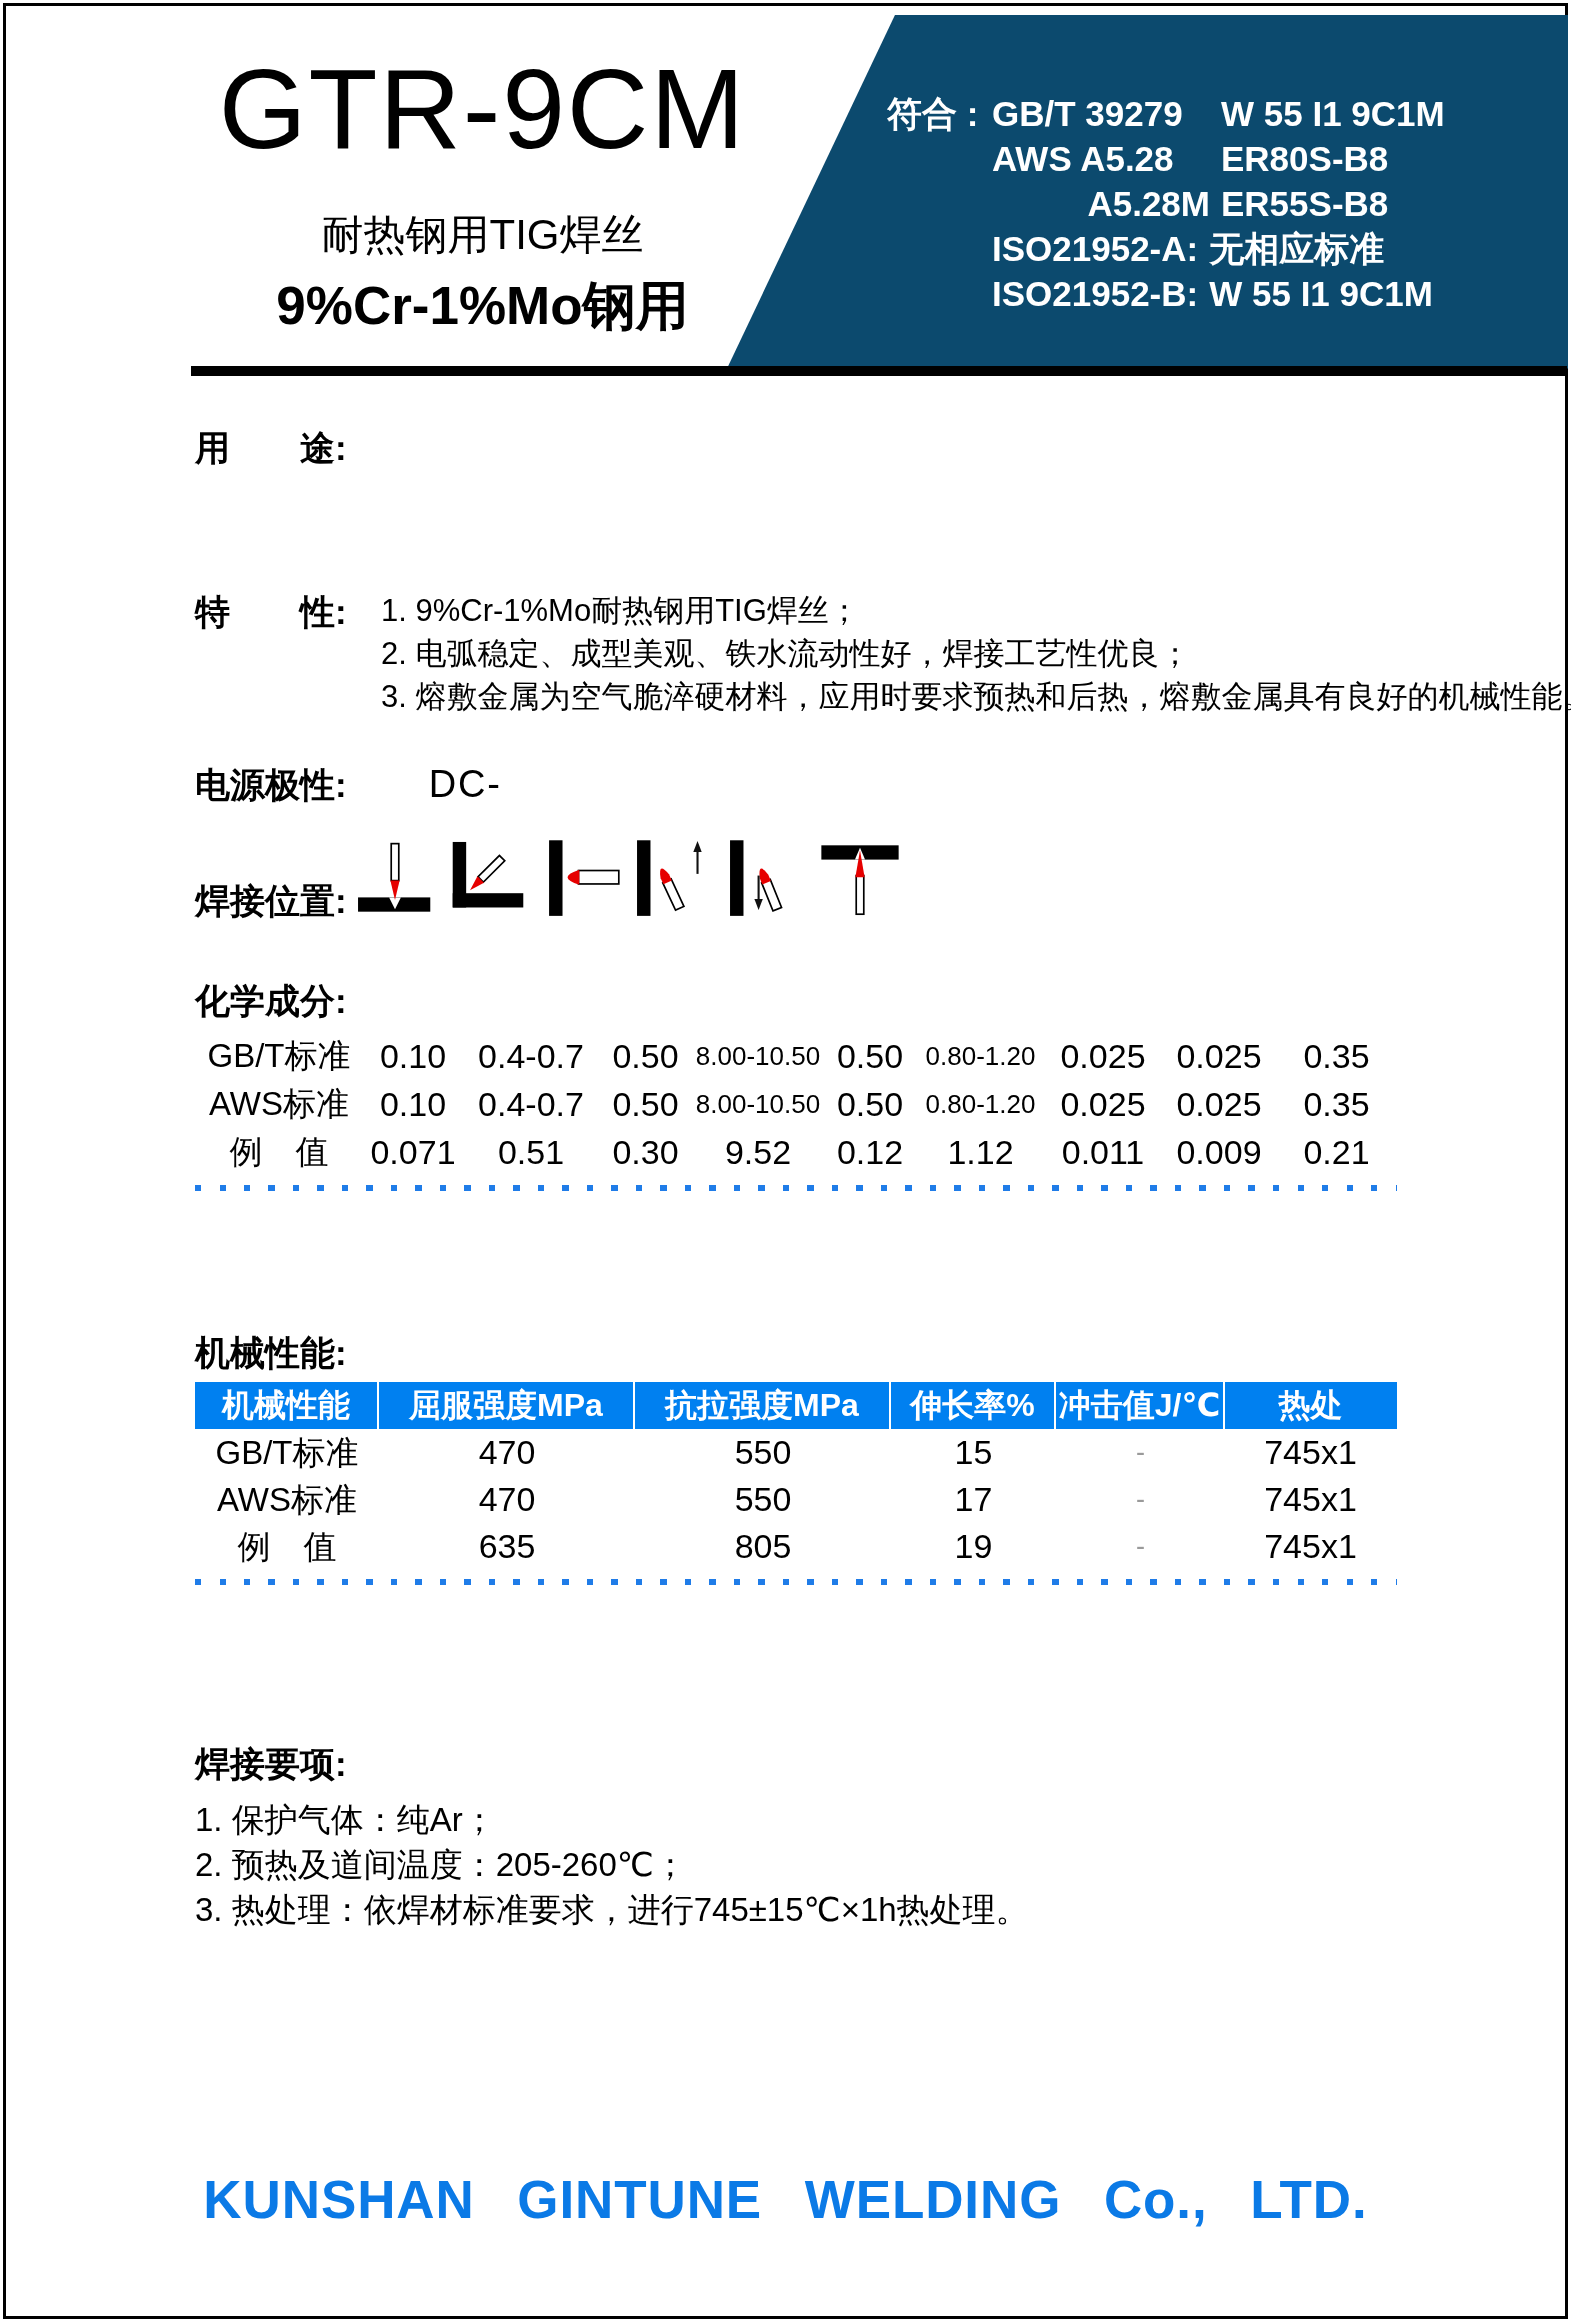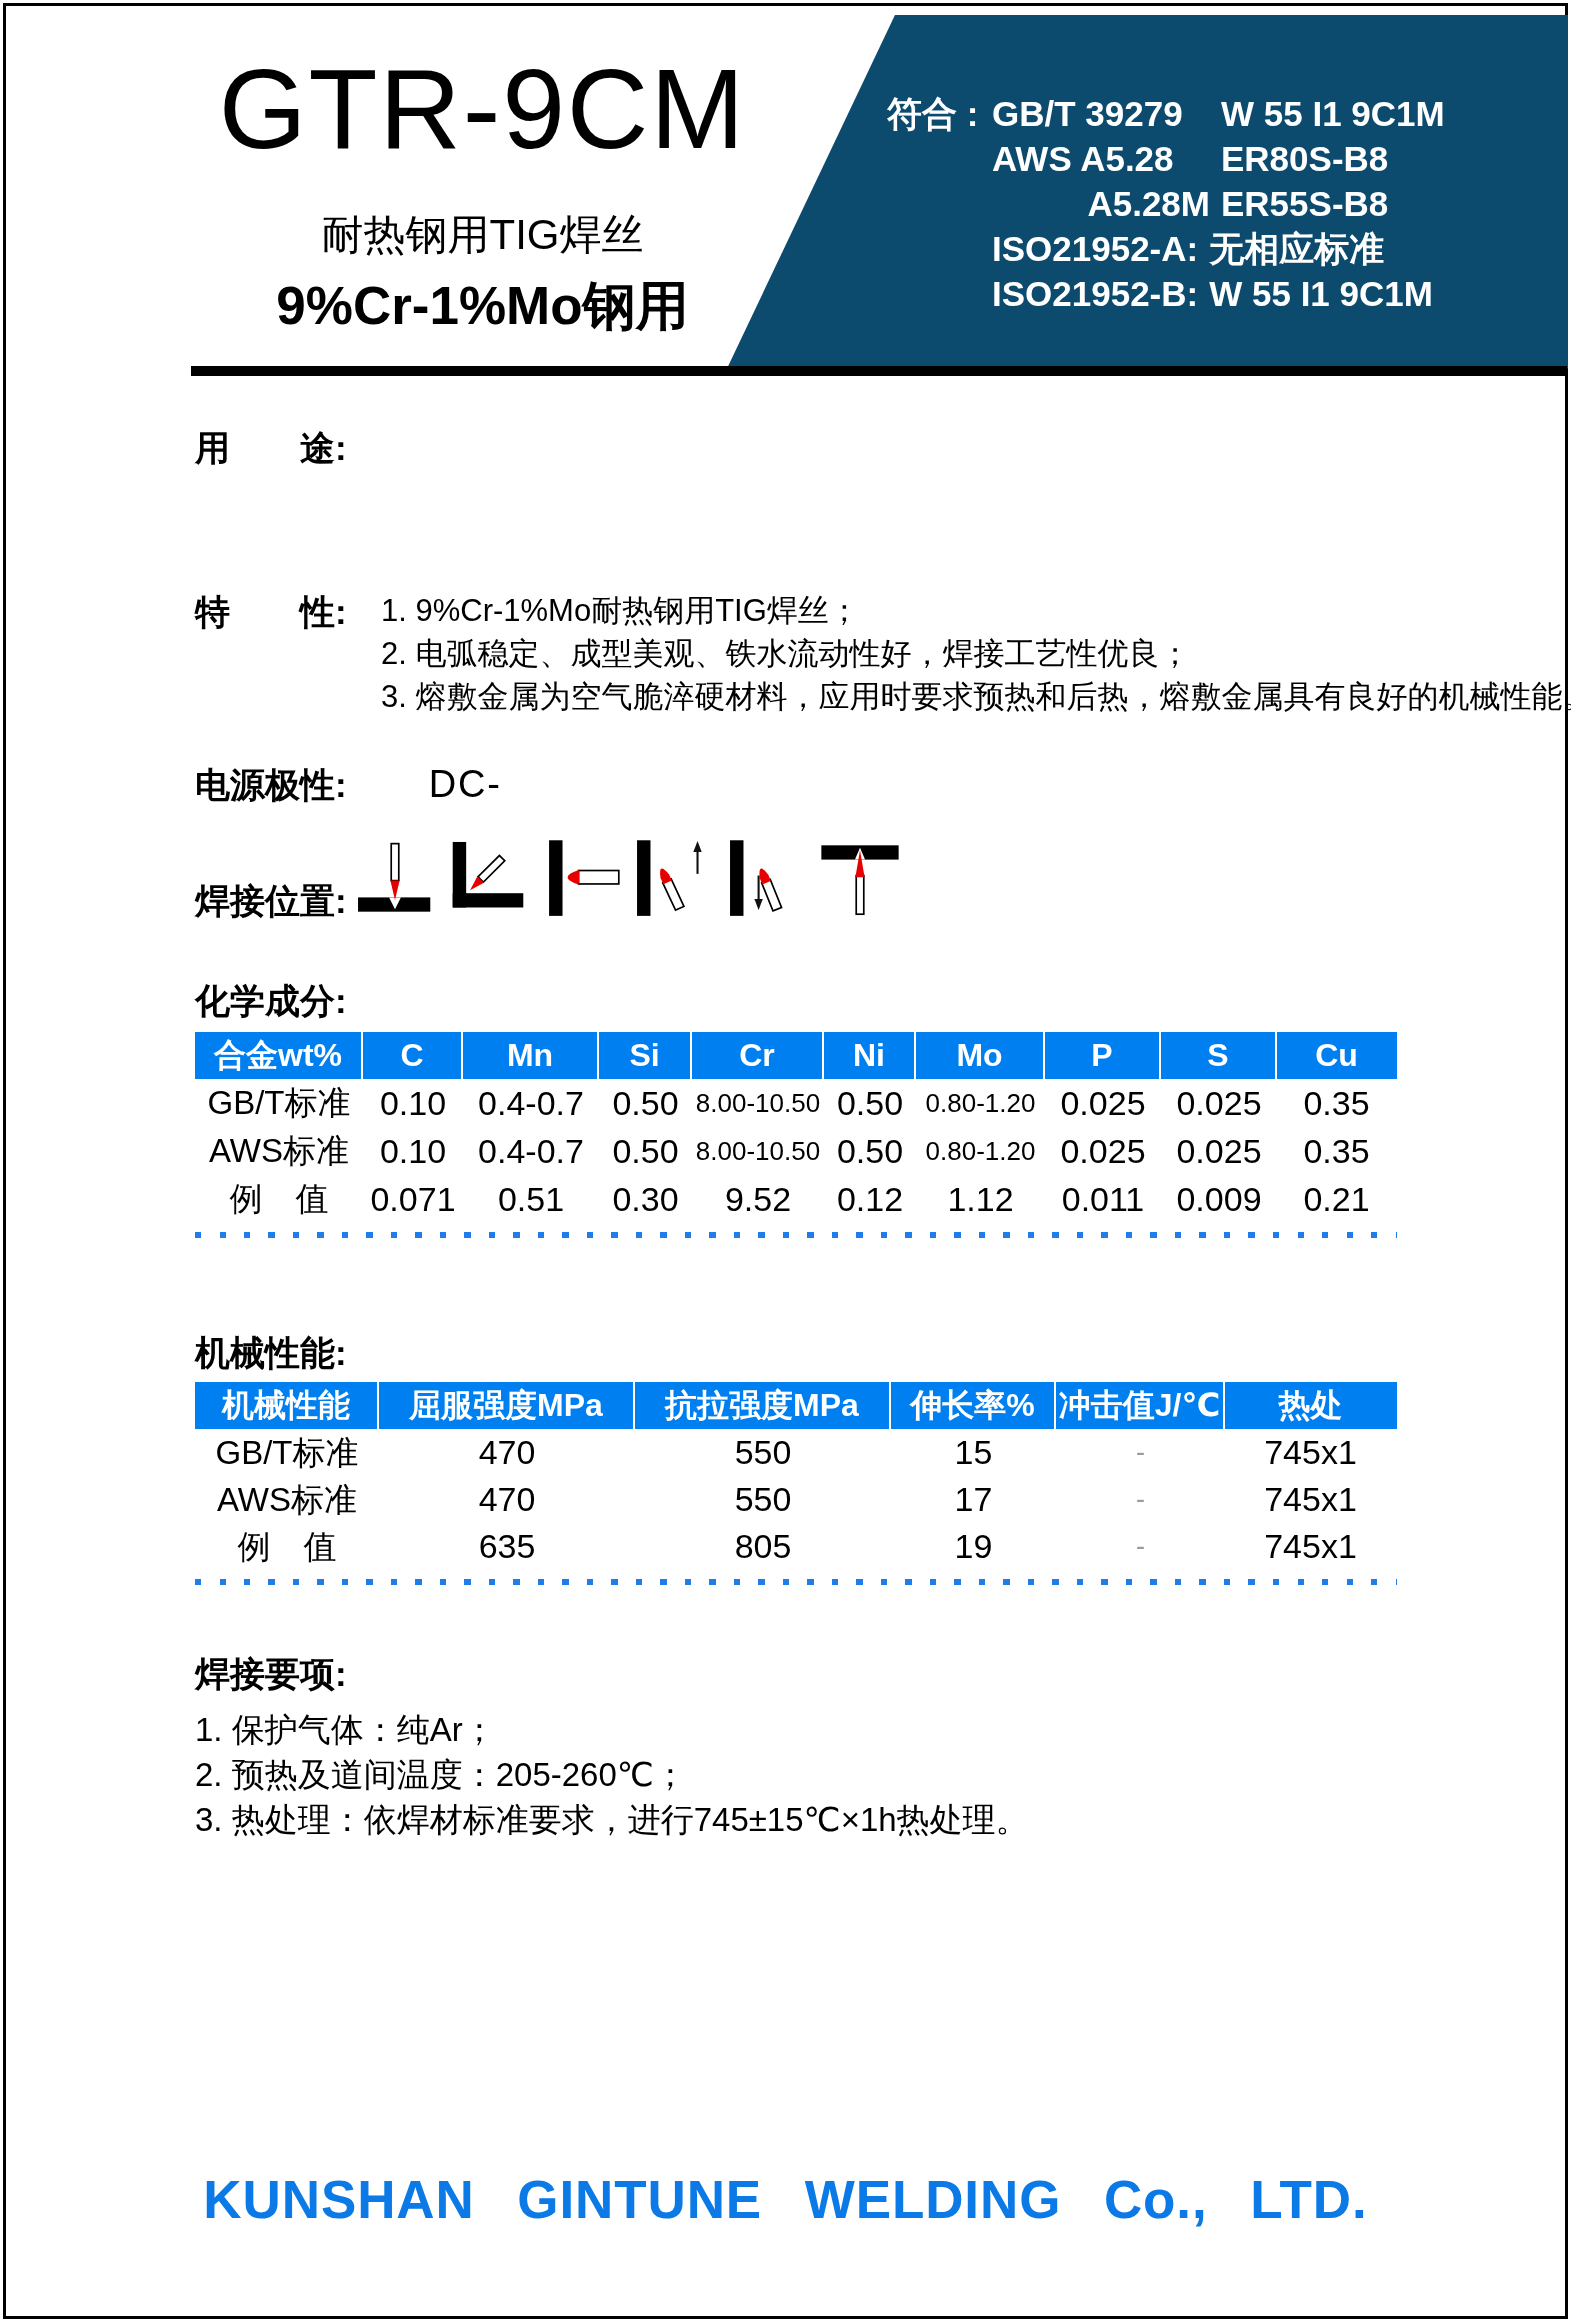--- a/index.html
+++ b/index.html
@@ -69,21 +69,21 @@
 
   .cell{font-size:34px;height:48px;line-height:48px;text-align:center;}
   .cell.rowname{font-size:33px;}
   .cell.small{font-size:26px;}
   .cell.dash{color:#9a9a9a;font-size:27px;}
   .mech-grid .cell{height:47px;line-height:47px;}
 
   .dots{height:6.4px;margin-top:9px;background:repeating-linear-gradient(90deg,#1f7ce8 0 6.4px,transparent 6.4px 24.5px);}
 
   
-  .notes{position:absolute;left:195px;top:1651px;}
+  .notes{position:absolute;left:195px;top:1741px;}
   .notes .sec-label{margin-bottom:9px;}
   .notes .body-text{font-size:33px;line-height:45px;}
 
   
   .footer{
     position:absolute;left:0;right:0;top:2169px;text-align:center;
     color:#0b7ae6;font-weight:bold;font-size:53px;
     letter-spacing:0.9px;word-spacing:27px;white-space:nowrap;
   }
 </style>
@@ -197,32 +197,20 @@
     <svg class="pos-icon" viewBox="0 0 100 95">
       <rect x="4" y="8" width="92" height="17" fill="#000"></rect>
       <polygon points="44,25 56,25 50,11" fill="#fff"></polygon>
       <rect x="45.5" y="44" width="9" height="46" fill="#fff" stroke="#000" stroke-width="2"></rect>
       <polygon points="44.5,46 55.5,46 50,14" fill="#e60000"></polygon>
     </svg>
   </div>
 
   <div class="tbl-title chem-title sec-label">化学成分:</div>
   <div class="grid-table chem-table">
-    <div class="chem-grid thead">
-      <div class="hc">合金wt%</div>
-      <div class="hc">C</div>
-      <div class="hc">Mn</div>
-      <div class="hc">Si</div>
-      <div class="hc">Cr</div>
-      <div class="hc">Ni</div>
-      <div class="hc">Mo</div>
-      <div class="hc">P</div>
-      <div class="hc">S</div>
-      <div class="hc">Cu</div>
-    </div>
     <div class="chem-grid">
       <div class="cell rowname">GB/T标准</div>
       <div class="cell">0.10</div>
       <div class="cell">0.4-0.7</div>
       <div class="cell">0.50</div>
       <div class="cell small">8.00-10.50</div>
       <div class="cell">0.50</div>
       <div class="cell small">0.80-1.20</div>
       <div class="cell">0.025</div>
       <div class="cell">0.025</div>

